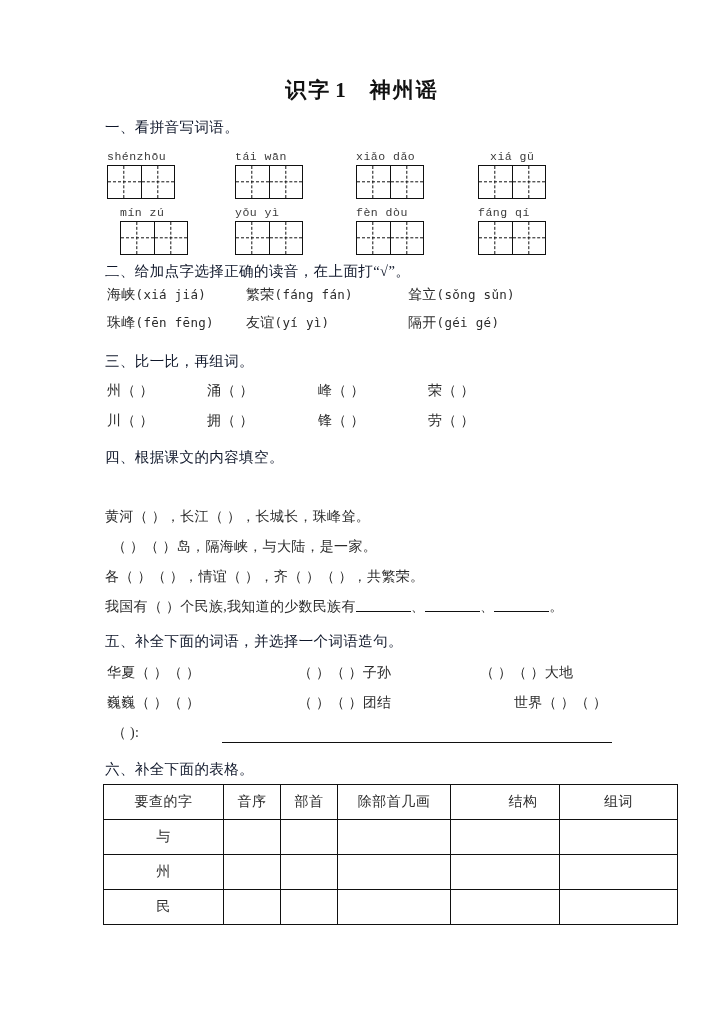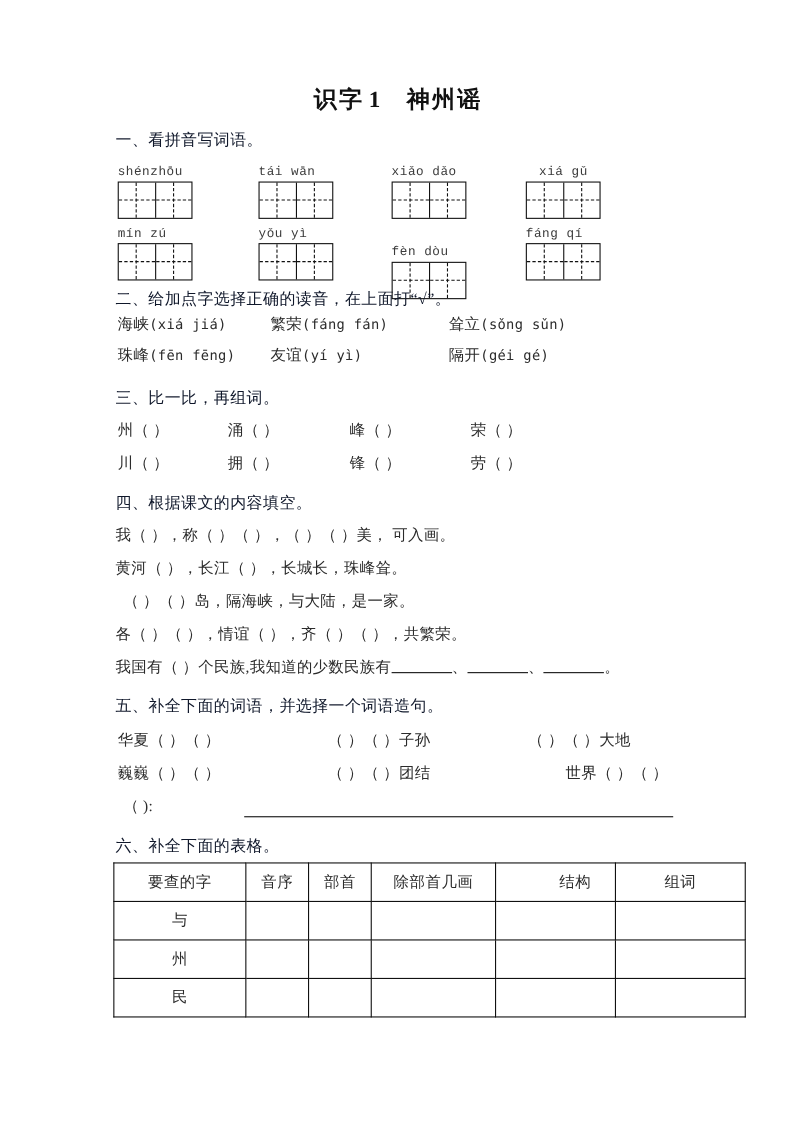--- a/index.html
+++ b/index.html
@@ -178,35 +178,35 @@
       </div>
   </div>
   <div class="grid-group" style="left:478px; top:150px;">
     <div class="pinyin" style="padding-left:12px;">xiá gǔ</div>
     <div class="tzg">
         <div class="cell"></div>
         <div class="cell"></div>
       </div>
   </div>
 
-  <div class="grid-group" style="left:107px; top:206px;">
+  <div class="grid-group" style="left:120px; top:206px;">
     <div class="pinyin">mín  zú</div>
     <div class="tzg">
         <div class="cell"></div>
         <div class="cell"></div>
       </div>
   </div>
   <div class="grid-group" style="left:235px; top:206px;">
     <div class="pinyin">yǒu  yì</div>
     <div class="tzg">
         <div class="cell"></div>
         <div class="cell"></div>
       </div>
   </div>
-  <div class="grid-group" style="left:356px; top:206px;margin-top:17px;">
+  <div class="grid-group" style="left:356px; top:206px;">
     <div class="pinyin">fèn dòu</div>
     <div class="tzg">
         <div class="cell"></div>
         <div class="cell"></div>
       </div>
   </div>
   <div class="grid-group" style="left:478px; top:206px;">
     <div class="pinyin">fáng qí</div>
     <div class="tzg">
         <div class="cell"></div>
@@ -239,21 +239,20 @@
 
   <div class="row" style="top:412px; left:0;">
     <span class="col" style="left:107px;"><span>川</span><span>（     ）</span></span>
     <span class="col" style="left:207px;"><span>拥</span><span>（     ）</span></span>
     <span class="col" style="left:318px;"><span>锋</span><span>（     ）</span></span>
     <span class="col" style="left:428px;"><span>劳</span><span>（     ）</span></span>
   </div>
 
   <div class="heading" style="top:448px;">四、根据课文的内容填空。</div>
 
-  <div class="row" style="top:478px;">我（     ），称（     ）（     ），（     ）（     ）美， 可入画。</div>
   <div class="row" style="top:508px;">黄河（     ），长江（     ），长城长，珠峰耸。</div>
   <div class="row" style="top:538px; left:112px;">（     ）（     ）岛，隔海峡，与大陆，是一家。</div>
   <div class="row" style="top:598px;">
     <span>我国有（     ）个民族,我知道的少数民族有</span><span class="blank-line"></span><span>、</span><span class="blank-line"></span><span>、</span><span class="blank-line"></span><span>。</span>
   </div>
 
   <div class="row" style="top:568px;">各（     ）（     ），情谊（     ），齐（     ）（     ），共繁荣。</div>
 
   <div class="heading" style="top:632px;">五、补全下面的词语，并选择一个词语造句。</div>
 

